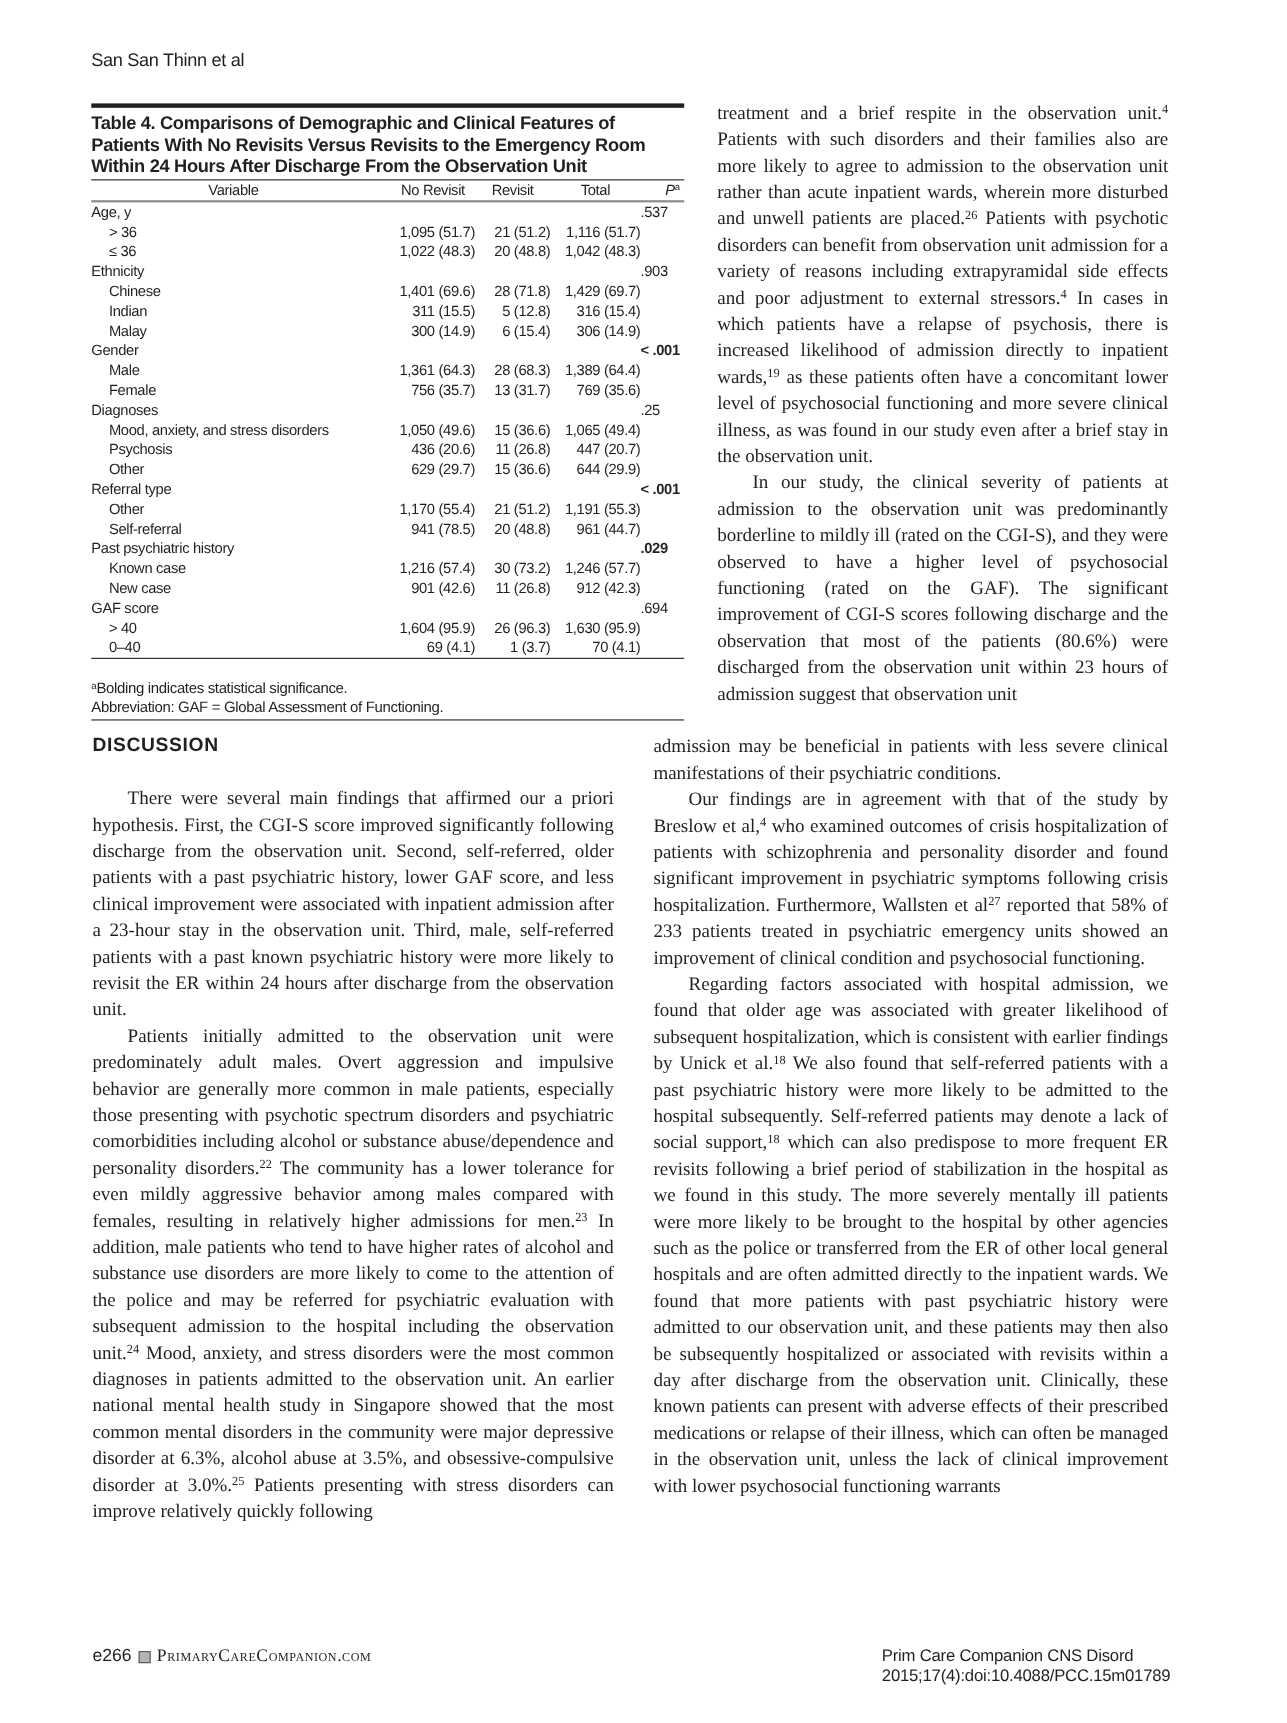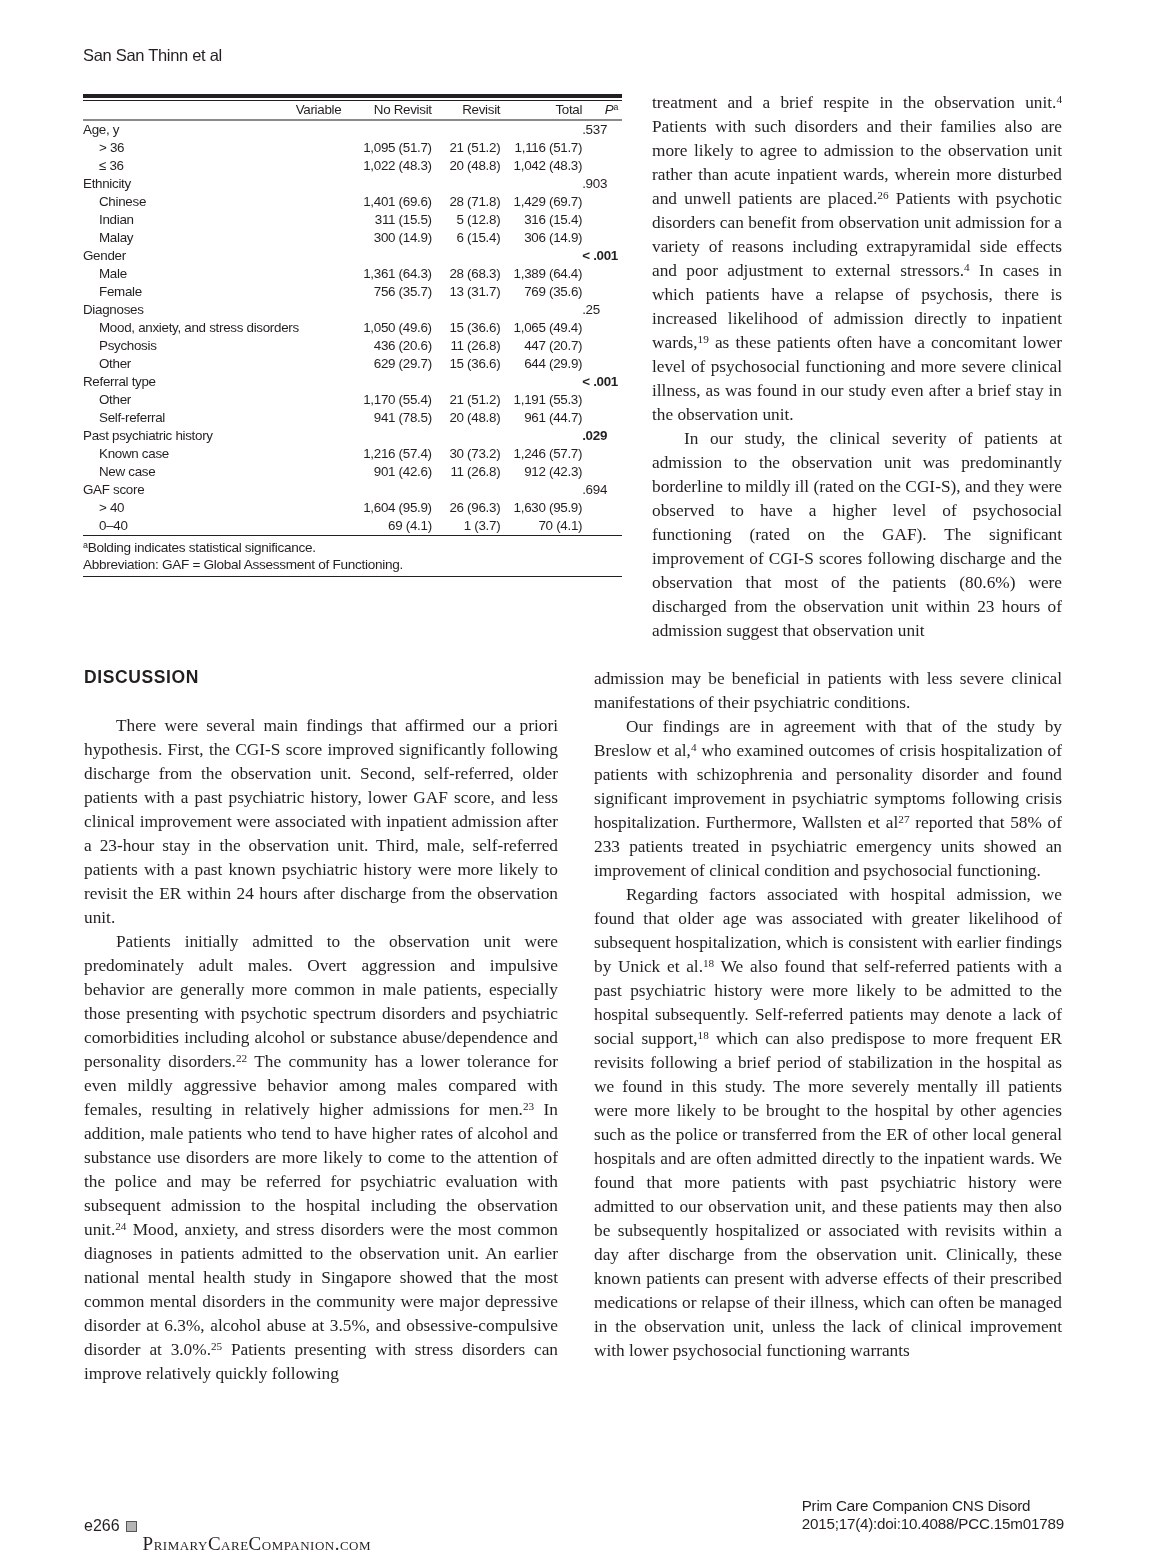--- a/index.html
+++ b/index.html
@@ -9,55 +9,56 @@
 
   #running-head { position: absolute; left: 83px; top: 46px; font-size: 16.5px; letter-spacing: -0.3px; }
 
   #table-block { position: absolute; left: 83px; top: 94px; width: 539px; }
   .thick-rule { height: 4px; background: #231f20; }
   .tbl-title { font-weight: bold; font-size: 16.6px; line-height: 19.5px; margin-top: 4px; letter-spacing: -0.3px; }
   .thin-rule { height: 1px; background: #231f20; }
   .gray-rule { height: 2px; background: #8a8a8a; }
   table.data { width: 100%; border-collapse: collapse; font-size: 13.4px; letter-spacing: -0.3px; }
   table.data td, table.data th { padding: 0; height: 18px; line-height: 18px; white-space: nowrap; font-weight: normal; }
-  table.data th { text-align: right; }
+  table.data th { text-align: center; }
   .c-var { width: 246px; text-align: left; }
   .c-nr { width: 78px; text-align: right; }
   .c-rv { width: 70px; text-align: right; }
   .c-tot { width: 83px; text-align: right; }
   .c-p { padding-right: 4px !important; }
   th.c-nr, th.c-rv, th.c-tot { text-align: center; }
   th.c-nr { padding-left: 14px !important; }
   .sub { padding-left: 16px !important; }
   .bold { font-weight: bold !important; }
   .pital { font-style: italic; }
   sup.s { font-size: 0.65em; vertical-align: 0.45em; line-height: 0; }
-  .footnotes { font-size: 13.6px; line-height: 17px; padding: 3px 0 3px 0; letter-spacing: -0.3px; }
+  .footnotes { font-size: 13.6px; line-height: 17px; padding: 18px 0 3px 0; letter-spacing: -0.3px; }
 
   #discussion-heading { position: absolute; left: 84px; top: 667px; font-size: 17.5px; font-weight: bold; letter-spacing: 0.6px; }
 
   .col { position: absolute; font-size: 17.3px; line-height: 24px; text-align: justify; }
   .col p { margin: 0; text-indent: 32px; }
   .col p.noindent { text-indent: 0; }
   #col-left { left: 84px; top: 714px; width: 474px; }
   #col-right-top { left: 652px; top: 91px; width: 410px; }
   #col-right-bottom { left: 594px; top: 667px; width: 468px; }
 
   #footer-left { position: absolute; left: 84px; top: 1497px; font-size: 16px; display: flex; align-items: center; gap: 6px; }
   .sq-icon { display: inline-block; width: 11px; height: 11px; border: 1.5px solid #555; background: #b5b5b5; box-sizing: border-box; }
-  .smallcaps { font-variant: small-caps; letter-spacing: 0.5px; font-size: 19px; margin-top: 36px; }
+  .smallcaps { font-variant: small-caps; letter-spacing: 0.5px; font-size: 16px; }
   #footer-right { position: absolute; right: 106px; top: 1497px; text-align: left; font-size: 15.2px; line-height: 18px; letter-spacing: -0.2px; }
 </style>
 </head>
 <body>
 
 <div id="running-head" class="sans">San San Thinn et al</div>
 
 <div id="table-block" class="sans">
   <div class="thick-rule"></div>
+  <div class="tbl-title">Table 4. Comparisons of Demographic and Clinical Features of Patients With No Revisits Versus Revisits to the Emergency Room Within 24 Hours After Discharge From the Observation Unit</div>
   <div class="thin-rule" style="margin-top:2px"></div>
   <table class="data">
     <thead>
       <tr>
         <th class="c-var">Variable</th>
         <th class="c-nr">No Revisit</th>
         <th class="c-rv">Revisit</th>
         <th class="c-tot">Total</th>
         <th class="c-p" style="text-align:right"><span class="pital">P</span><sup class="s">a</sup></th>
       </tr>

